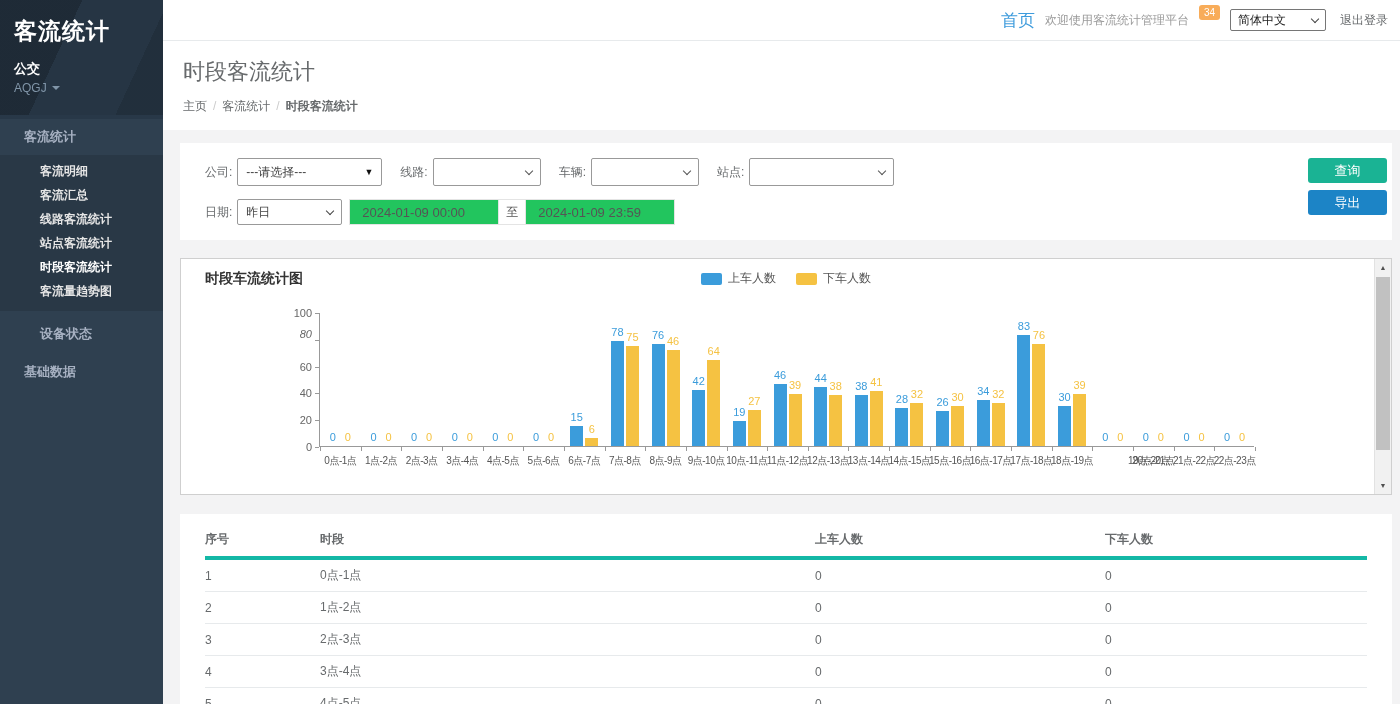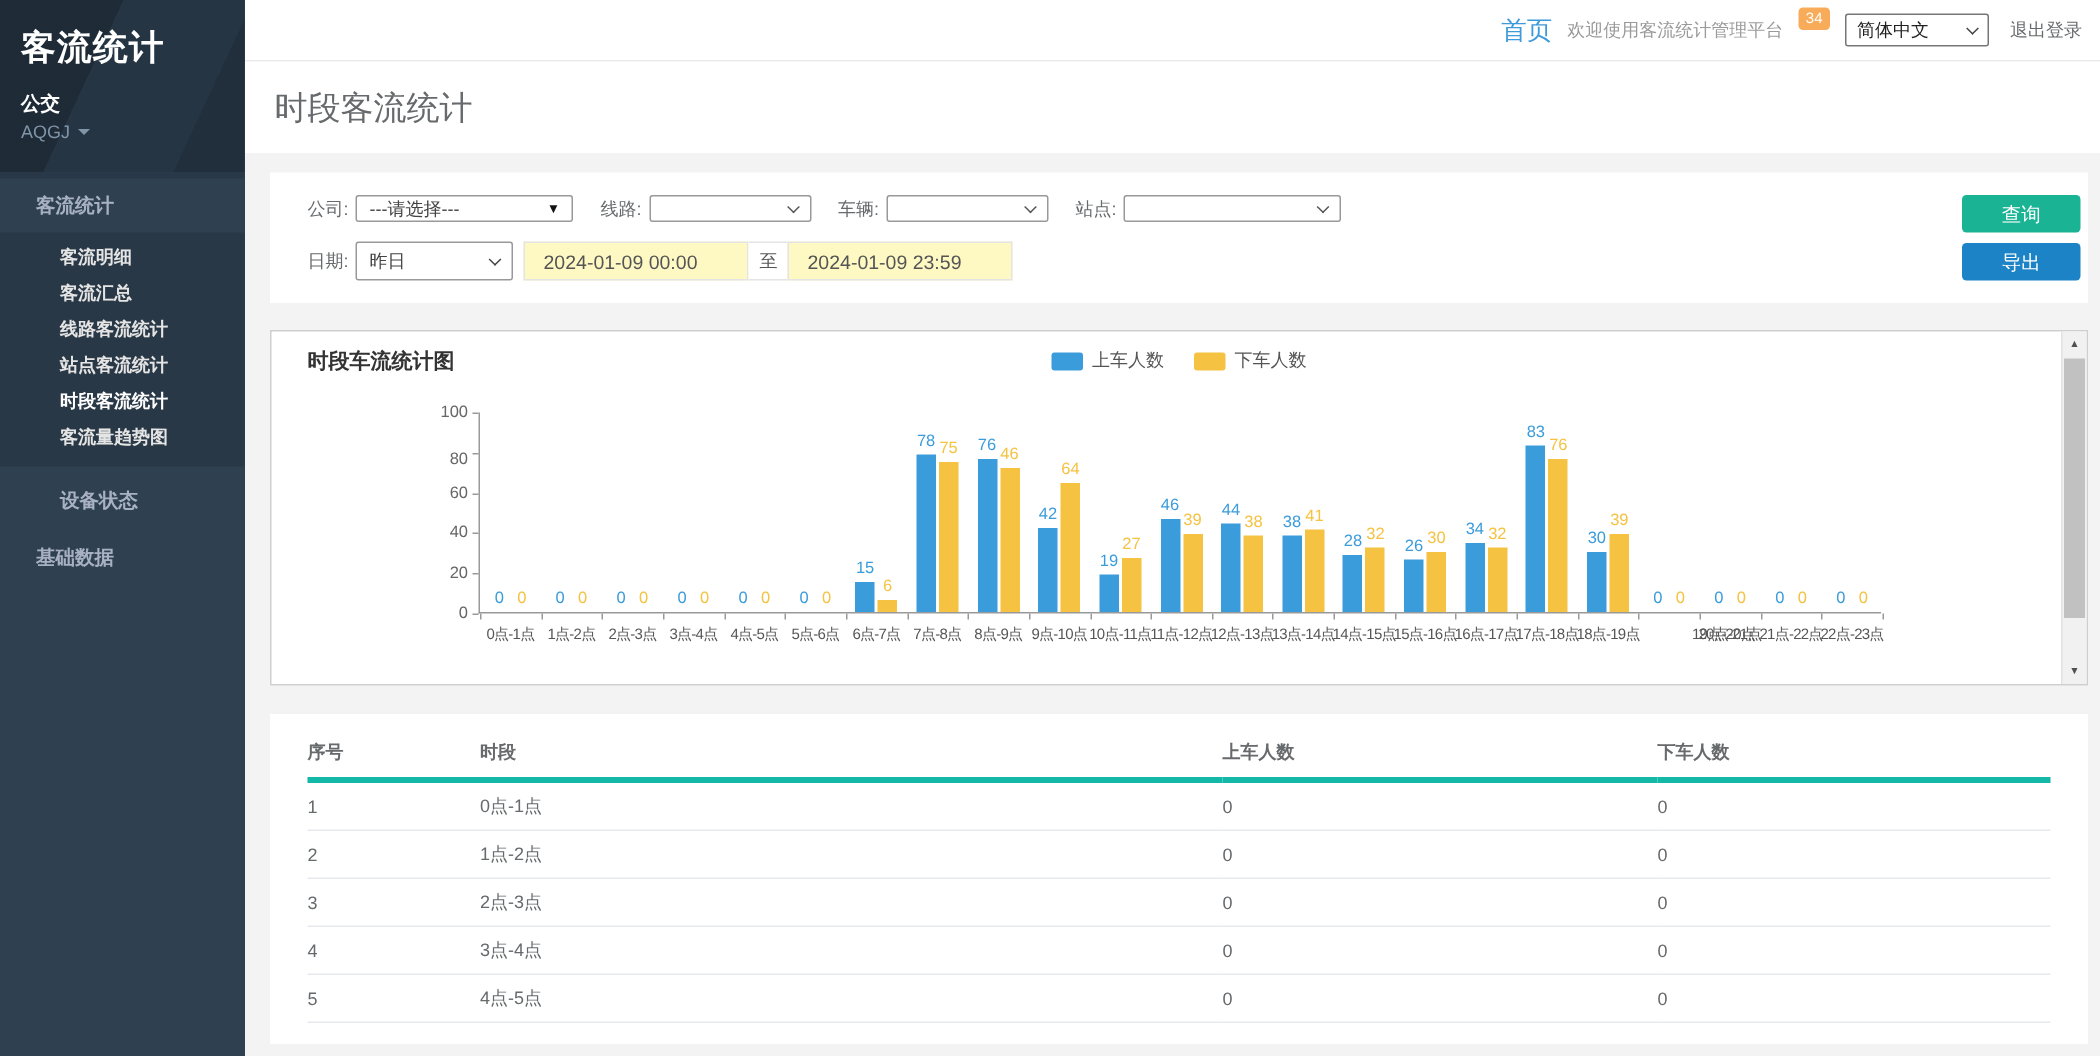--- a/index.html
+++ b/index.html
@@ -42,27 +42,27 @@
   .breadcrumb .sep { color:#ccc; margin:0 6px; }
   .breadcrumb .last { font-weight:bold; }
 
   .content { padding:13px 8px 0 17px; background:#f3f3f4; }
 
   
   .filter-panel { background:#fff; position:relative; padding:15px 120px 15px 25px; margin-bottom:18px; }
   .f-row { display:flex; align-items:center; }
   .f-row + .f-row { margin-top:13px; }
   .f-label { font-size:12px; color:#676a6c; margin-right:5px; white-space:nowrap; }
-  .sel { height:18px; border:1px solid #999; border-radius:2px; background:#fff; display:flex;
+  .sel { height:28px; border:1px solid #999; border-radius:2px; background:#fff; display:flex;
     align-items:center; justify-content:space-between; padding:0 8px; font-size:12px; color:#444; cursor:pointer; }
   .sel.native-arrow .chev { border-color:#555; }
   .tri { font-size:9px; color:#111; line-height:1; }
   .gap { width:18px; flex:none; }
   .sel-date { height:26px; width:105px; }
-  .dt-input { height:26px; width:150px; background:#fef9c3; border:1px solid #e4e4e4; font-size:13px;
+  .dt-input { height:26px; width:150px; background:#22c55e; border:1px solid #e4e4e4; font-size:13px;
     color:#555; padding:0 12px; display:flex; align-items:center; cursor:pointer; }
   .dt-to { height:26px; width:26px; background:#fff; border-top:1px solid #e4e4e4; border-bottom:1px solid #e4e4e4;
     display:flex; align-items:center; justify-content:center; font-size:12px; color:#555; }
   .btn { position:absolute; right:5px; width:79px; height:25px; border:none; border-radius:3px;
     color:#fff; font-size:13px; cursor:pointer; font-family:inherit; }
   .btn-search { top:15px; background:#1ab394; }
   .btn-export { top:47px; background:#1c84c6; }
 
   
   .chart-panel { background:#fff; border:1px solid #cfcfcf; height:237px; position:relative; margin-bottom:19px; }
@@ -127,20 +127,23 @@
     <span class="badge">34</span>
     <div class="lang-select">
       <span>简体中文</span>
       <span class="chev"></span>
     </div>
     <span class="logout">退出登录</span>
   </div>
 
   <div class="page-heading">
     <h2 class="page-title">时段客流统计</h2>
+    <div class="breadcrumb">
+      <span>主页</span><span class="sep">/</span><span>客流统计</span><span class="sep">/</span><span class="last">时段客流统计</span>
+    </div>
   </div>
 
   <div class="content">
 
     <div class="filter-panel">
       <div class="f-row">
         <span class="f-label">公司:</span>
         <div class="sel" style="width:145px">
           <span>---请选择---</span>
           <span class="tri">▼</span>
@@ -193,21 +196,21 @@
       </div>
       <div class="plot" id="plot">
           <div class="ylab" style="left: -40px; top: 128px;">0</div>
           <div class="ytick" style="left: -5px; top: 134px;"></div>
           <div class="ylab" style="left: -40px; top: 101.2px;">20</div>
           <div class="ytick" style="left: -5px; top: 107.2px;"></div>
           <div class="ylab" style="left: -40px; top: 74.4px;">40</div>
           <div class="ytick" style="left: -5px; top: 80.4px;"></div>
           <div class="ylab" style="left: -40px; top: 47.6px;">60</div>
           <div class="ytick" style="left: -5px; top: 53.6px;"></div>
-          <div class="ylab" style="left: -40px; top: 25px;">80</div>
+          <div class="ylab" style="left: -40px; top: 15px; font-style: italic;">80</div>
           <div class="ytick" style="left: -5px; top: 26.8px;"></div>
           <div class="ylab" style="left: -40px; top: -6px;">100</div>
           <div class="ytick" style="left: -5px; top: 0px;"></div>
           <div class="xtick" style="left: 0px; top: 134px;"></div>
           <div class="xtick" style="left: 40.6522px; top: 134px;"></div>
           <div class="xtick" style="left: 81.3043px; top: 134px;"></div>
           <div class="xtick" style="left: 121.957px; top: 134px;"></div>
           <div class="xtick" style="left: 162.609px; top: 134px;"></div>
           <div class="xtick" style="left: 203.261px; top: 134px;"></div>
           <div class="xtick" style="left: 243.913px; top: 134px;"></div>

